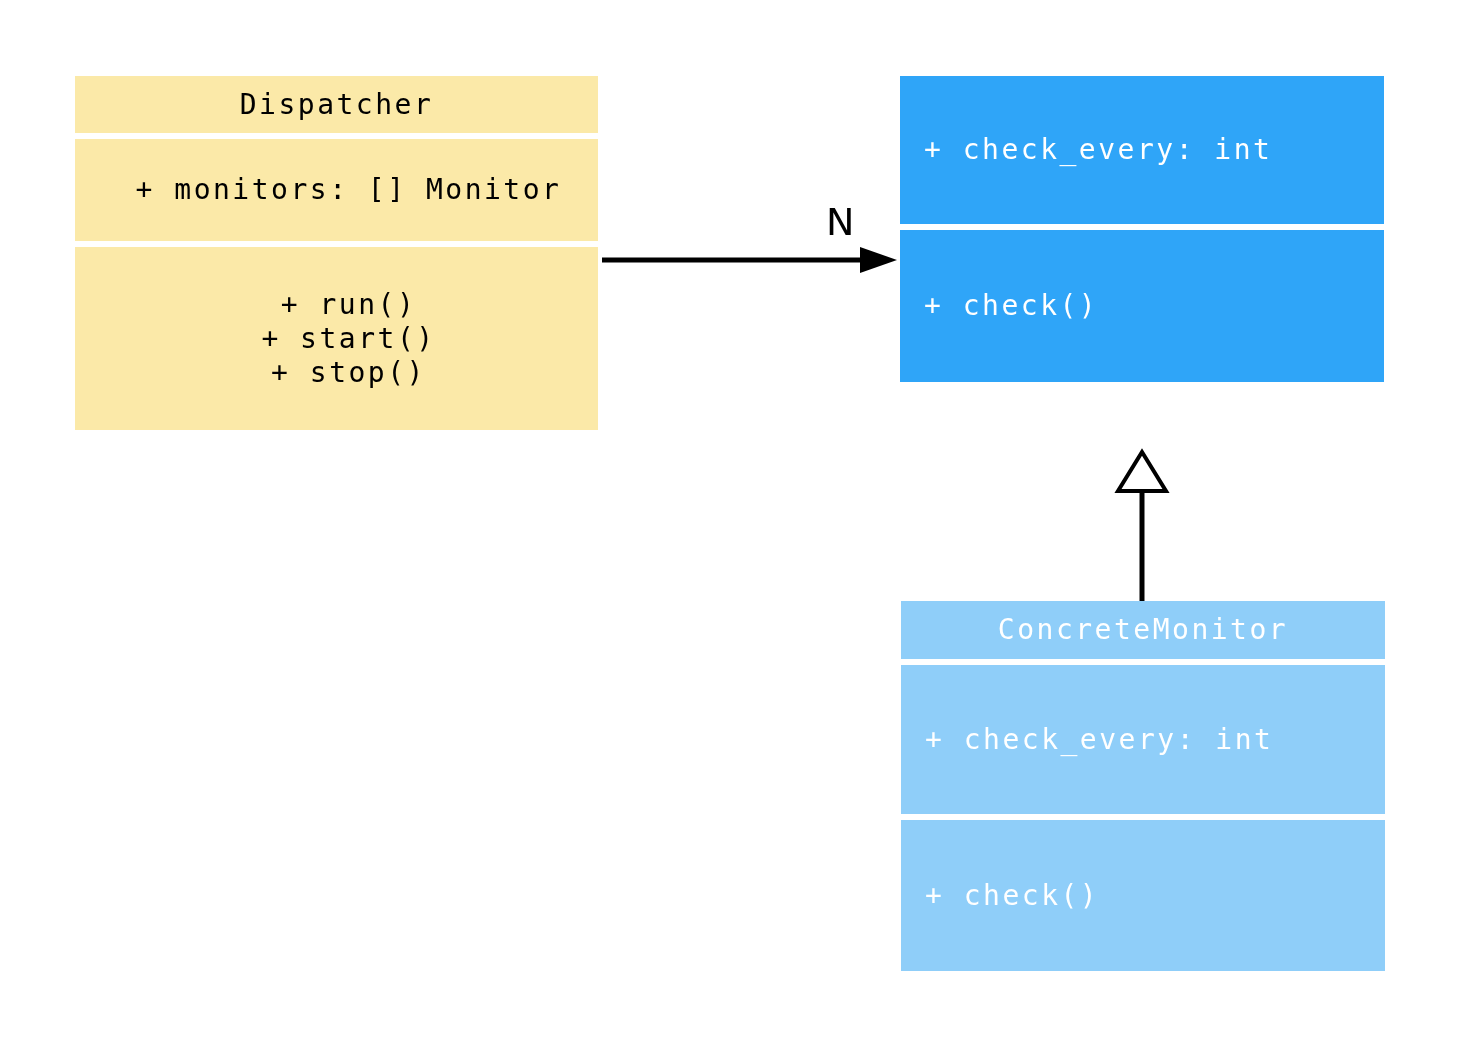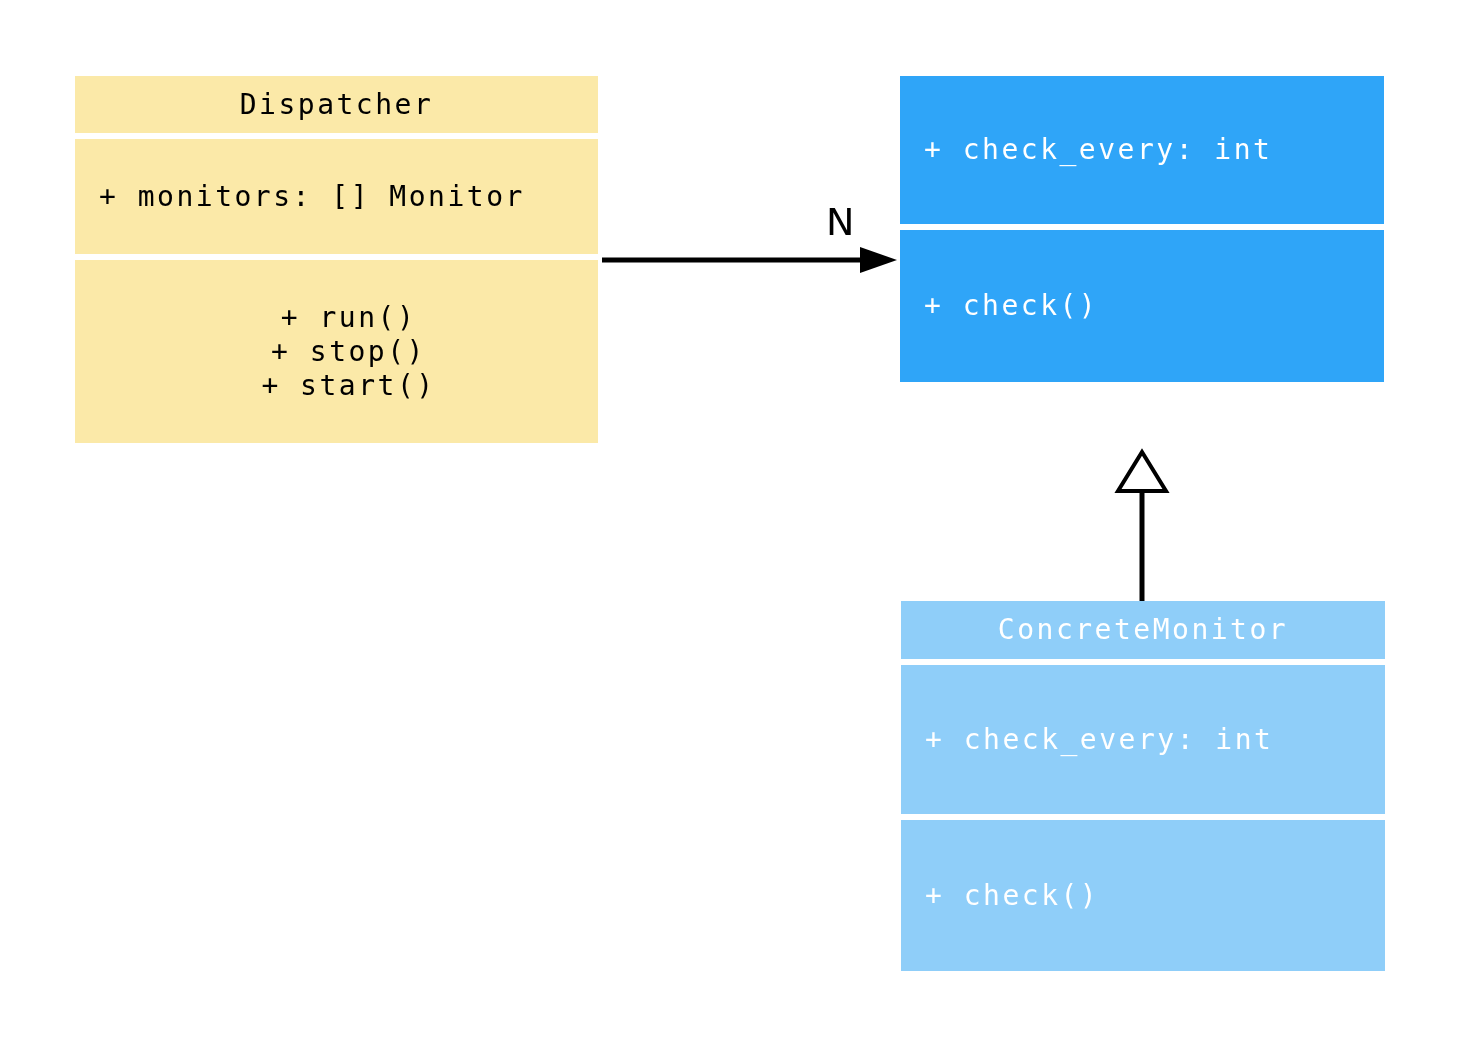--- a/index.html
+++ b/index.html
@@ -35,21 +35,21 @@
     letter-spacing: 2.5px;
     line-height: 34px;
   }
   .sec.title { align-items: center; }
   .sec.body { padding-left: 24px; }
 
   
   .dispatcher { left: 75px; top: 76px; width: 523px; }
   .dispatcher .sec { background: var(--dispatcher-fill); color: var(--text-dark); }
   .dispatcher .title   { height: 57px; }
-  .dispatcher .attrs   { height: 115px; }
+  .dispatcher .attrs   { height: 102px; text-align: center; }
   .dispatcher .methods { height: 183px; align-items: center; }
 
   
   .monitor { left: 900px; top: 76px; width: 484px; }
   .monitor .sec { background: var(--monitor-fill); color: var(--text-light); }
   .monitor .title   { height: 58px; font-style: italic; }
   .monitor .attrs   { height: 148px; }
   .monitor .methods { height: 152px; }
 
   
@@ -83,22 +83,22 @@
 
 <div class="canvas">
 
   <div class="uml-class dispatcher">
     <div class="sec title">Dispatcher</div>
     <div class="sec body attrs">
       <div>+ monitors: [] Monitor</div>
     </div>
     <div class="sec body methods">
       <div>+ run()</div>
+      <div>+ start()</div>
       <div>+ stop()</div>
-      <div>+ start()</div>
     </div>
   </div>
 
   <div class="uml-class monitor">
     <div class="sec body attrs">
       <div>+ check_every: int</div>
     </div>
     <div class="sec body methods">
       <div>+ check()</div>
     </div>

